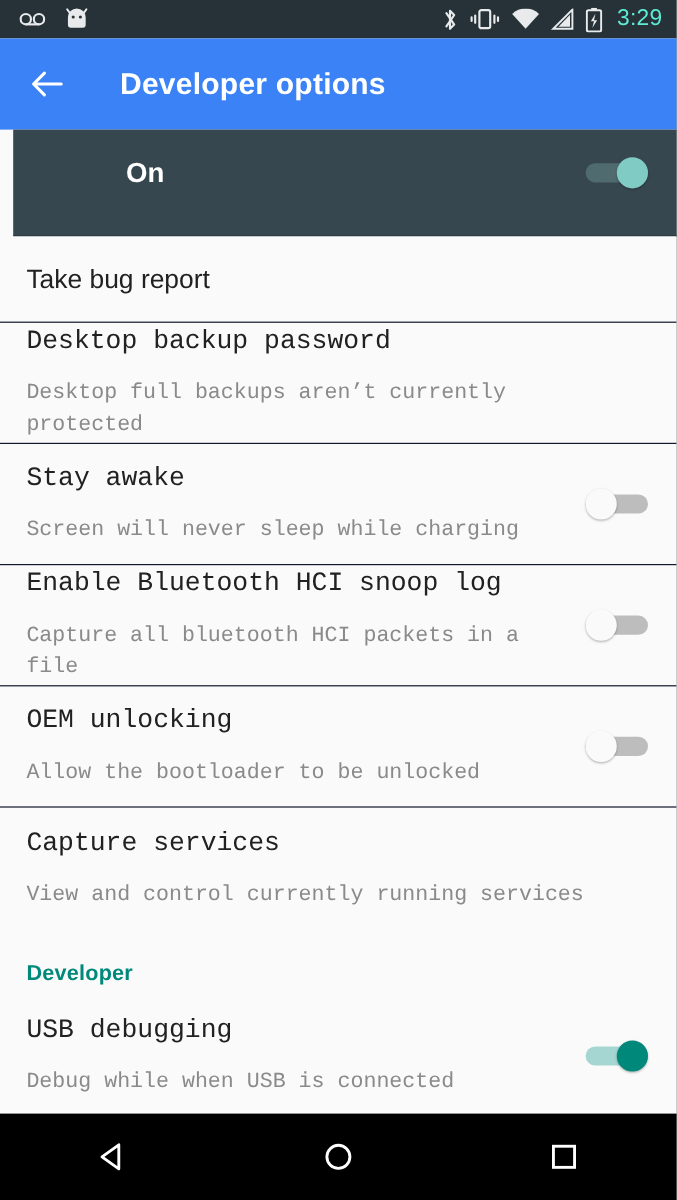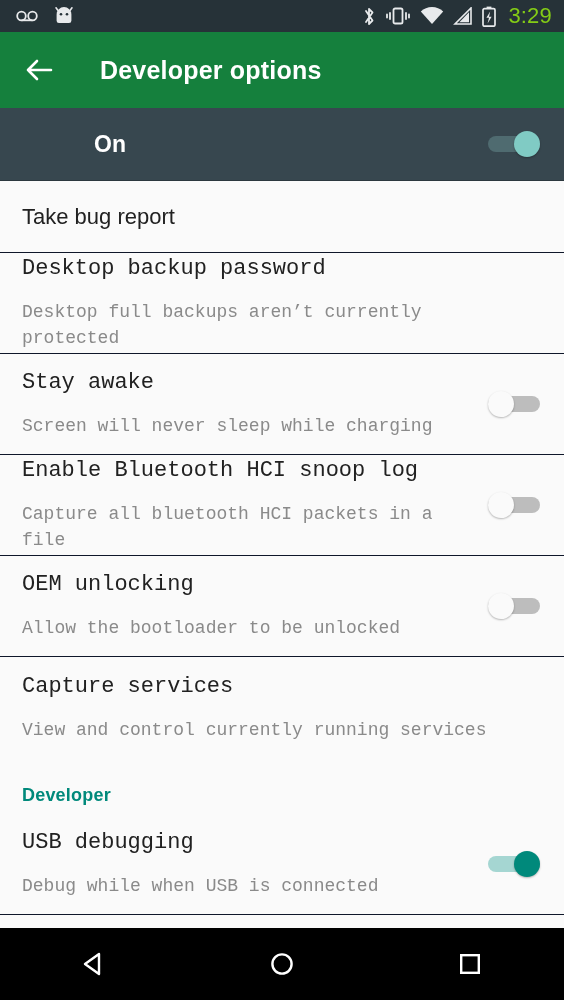--- a/index.html
+++ b/index.html
@@ -31,31 +31,31 @@
     padding: 0 12px 0 16px;
     flex: 0 0 auto;
   }
   .status-left, .status-right {
     display: flex;
     align-items: center;
   }
   .status-left > * { margin-right: 16px; }
   .status-right > * { margin-left: 9px; }
   .status-time {
-    color: #84cc16;
-    font-size: 22px;
+    color: #5eead4;
+    font-size: 19px;
     letter-spacing: .2px;
     margin-left: 12px;
   }
   .sicon { display: block; }
 
   
   .toolbar {
     height: 76px;
-    background: #15803d;
+    background: #3b82f6;
     display: flex;
     align-items: center;
     padding-left: 22px;
     flex: 0 0 auto;
   }
   .back-arrow {
     width: 34px;
     height: 34px;
     flex: 0 0 auto;
     cursor: pointer;
@@ -68,23 +68,24 @@
     letter-spacing: .2px;
   }
 
   
   .master-bar {
     height: 72px;
     background: #37474f;
     display: flex;
     align-items: center;
     justify-content: space-between;
-    padding: 0 24px 0 94px;
+    padding: 0 24px 16px 94px;
     flex: 0 0 auto;
     border-bottom: 1px solid #2c383e;
+    margin-left: 11px;
   }
   .master-label {
     color: #ffffff;
     font-size: 23px;
     font-weight: bold;
   }
 
   
   .switch {
     position: relative;

